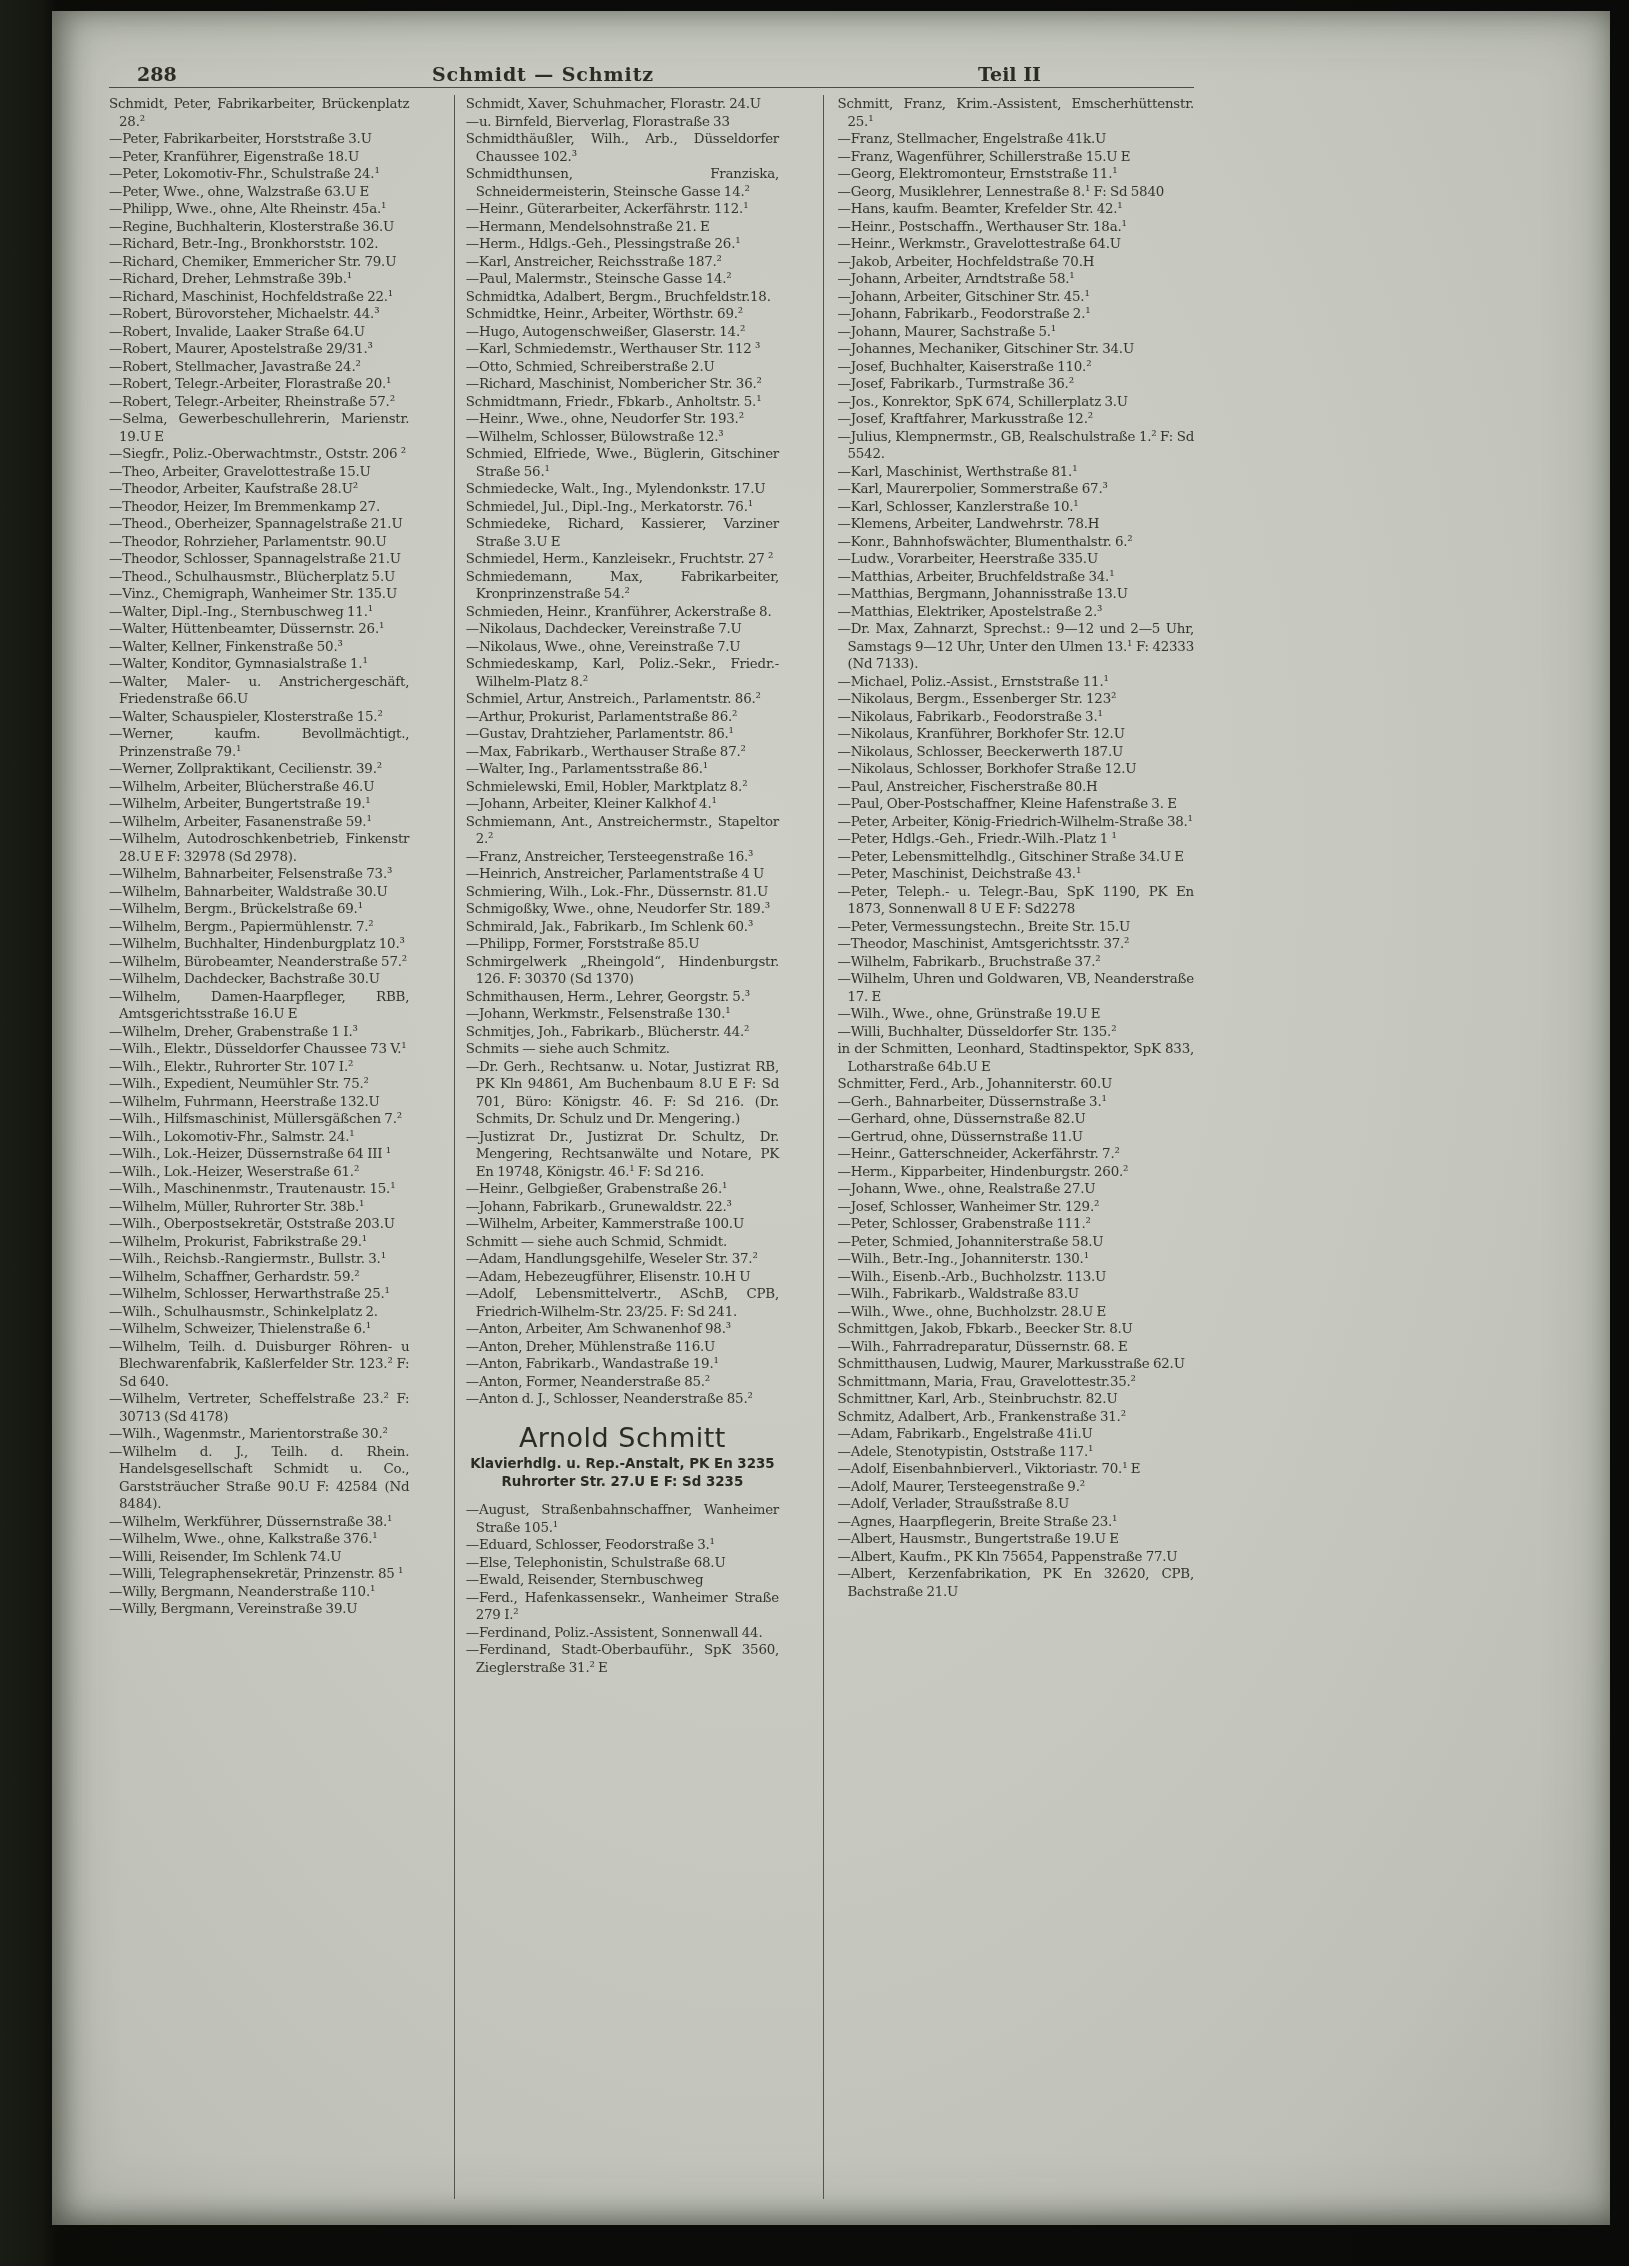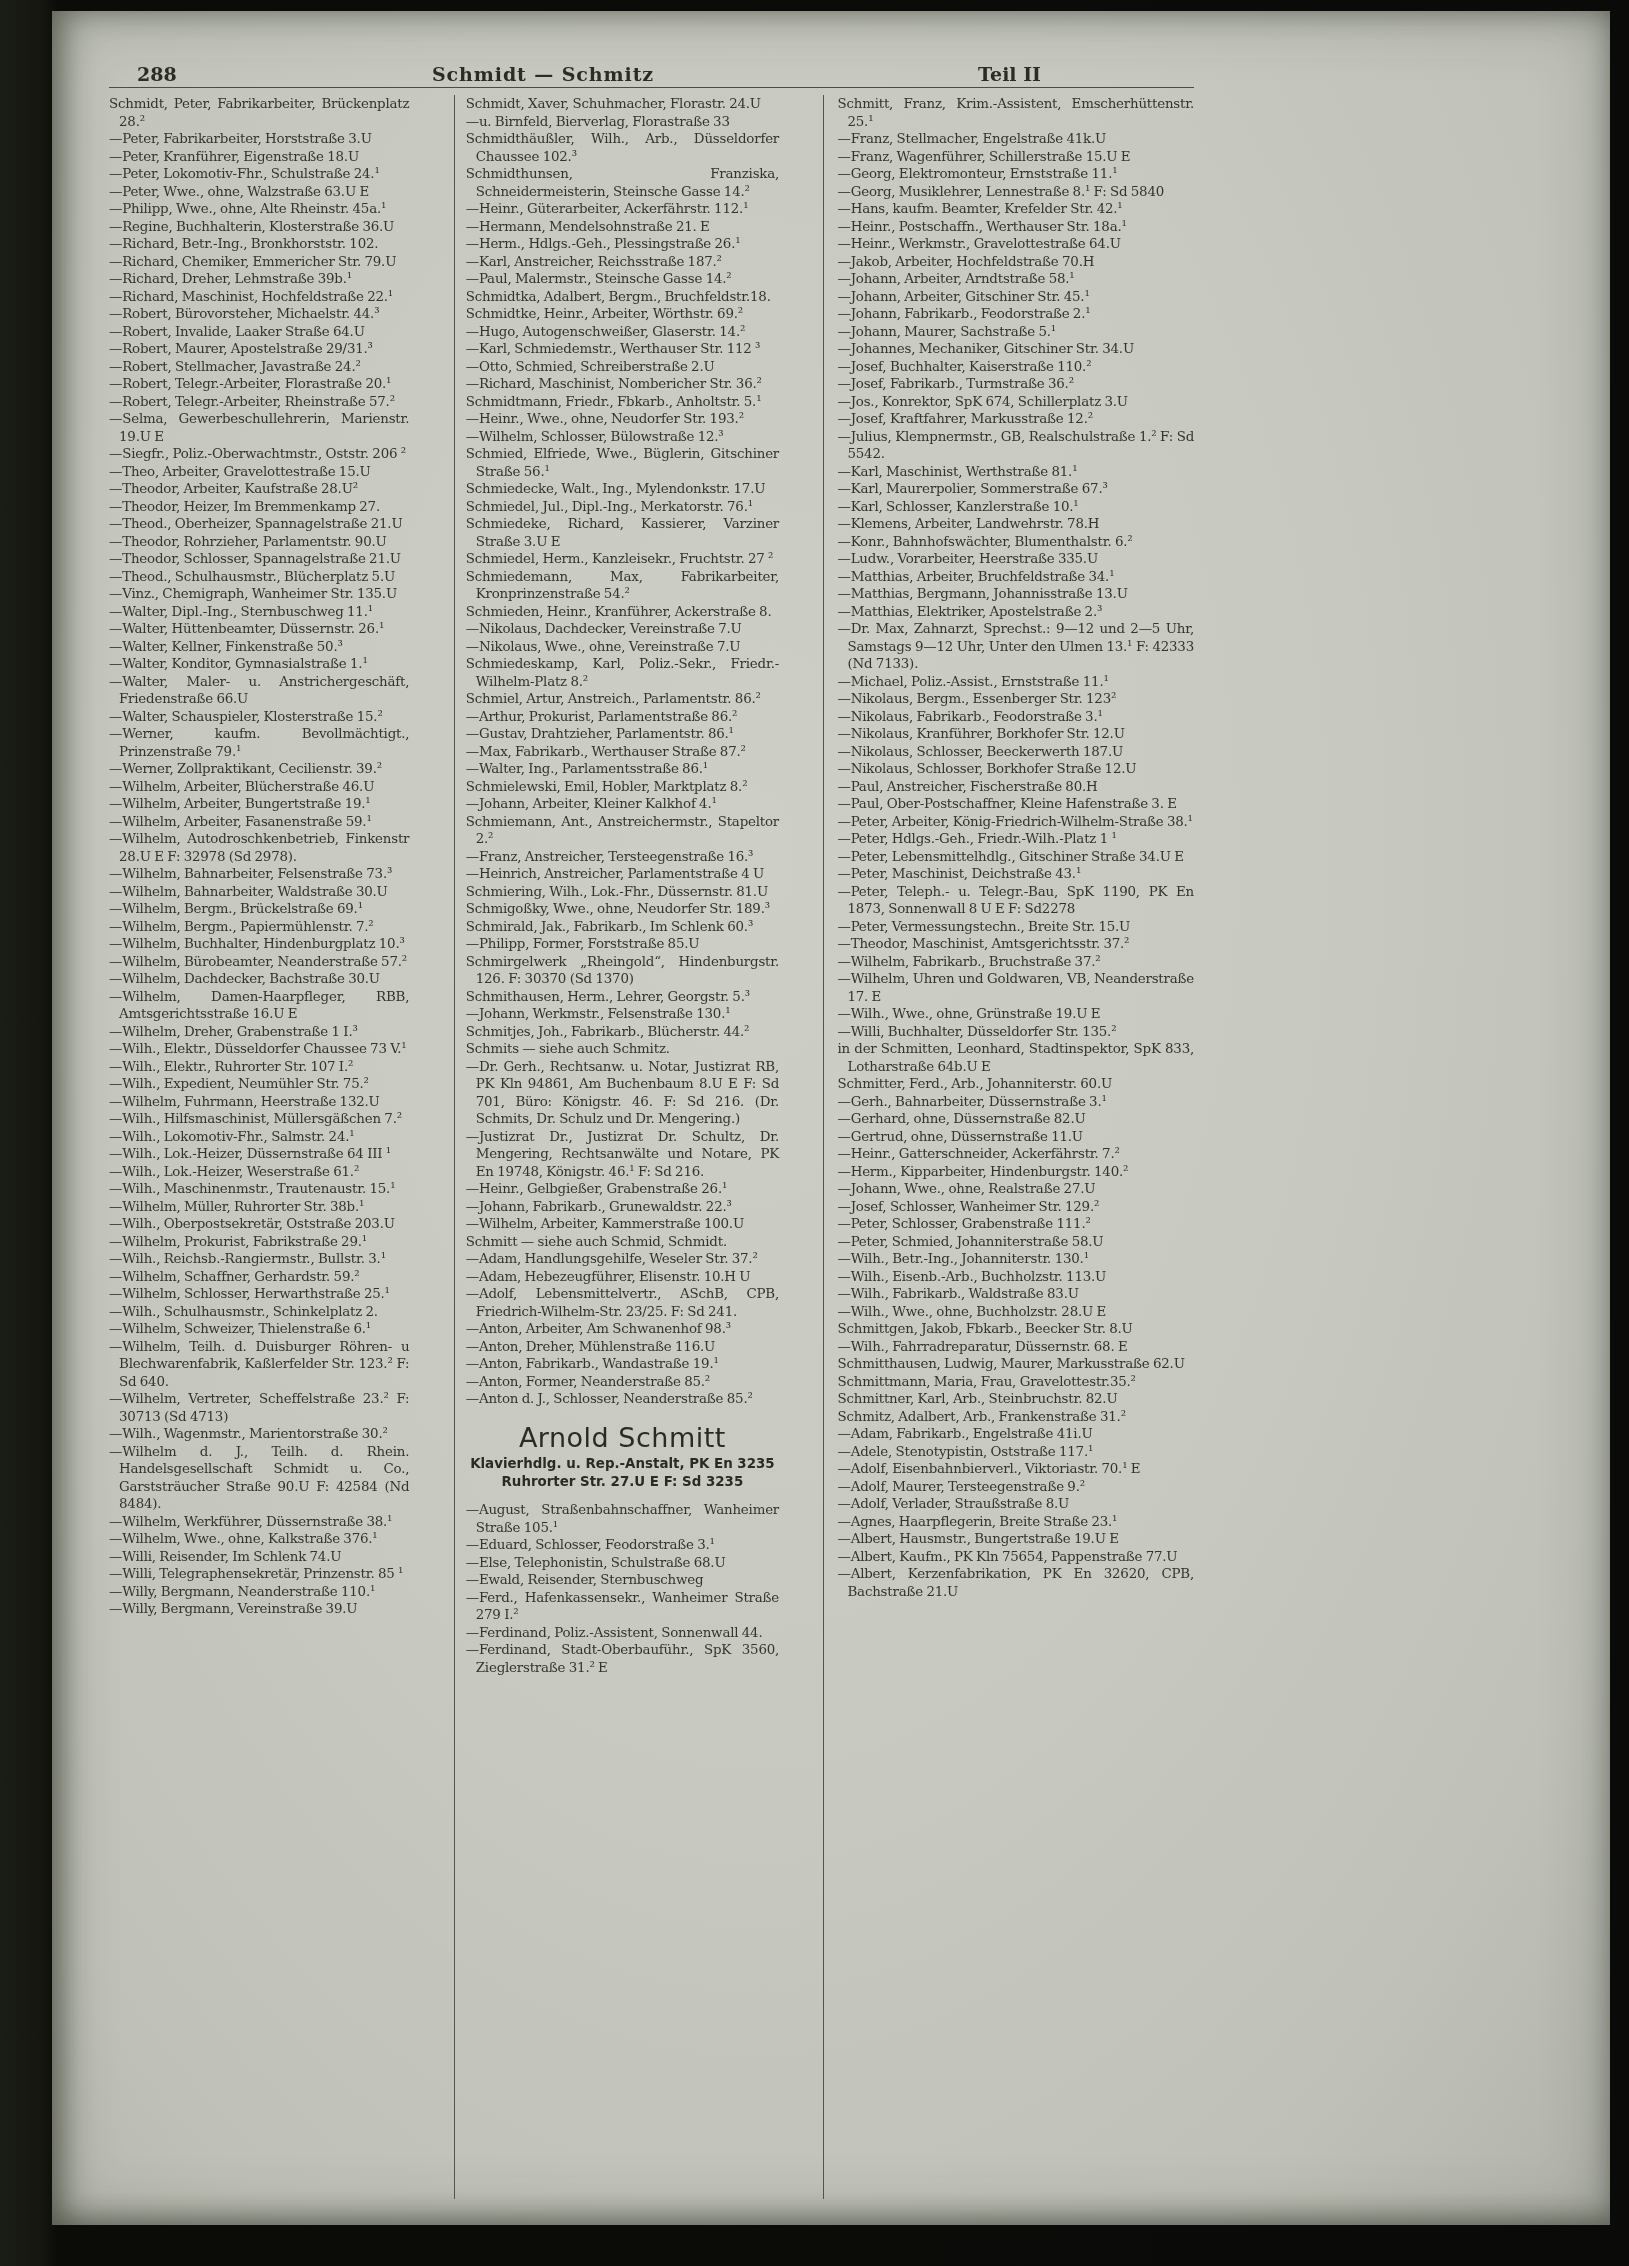--- a/index.html
+++ b/index.html
@@ -130,21 +130,21 @@
           <div class="entry">—Wilh., Maschinenmstr., Trautenaustr. 15.¹</div>
           <div class="entry">—Wilhelm, Müller, Ruhrorter Str. 38b.¹</div>
           <div class="entry">—Wilh., Oberpostsekretär, Oststraße 203.U</div>
           <div class="entry">—Wilhelm, Prokurist, Fabrikstraße 29.¹</div>
           <div class="entry">—Wilh., Reichsb.-Rangiermstr., Bullstr. 3.¹</div>
           <div class="entry">—Wilhelm, Schaffner, Gerhardstr. 59.²</div>
           <div class="entry">—Wilhelm, Schlosser, Herwarthstraße 25.¹</div>
           <div class="entry">—Wilh., Schulhausmstr., Schinkelplatz 2.</div>
           <div class="entry">—Wilhelm, Schweizer, Thielenstraße 6.¹</div>
           <div class="entry">—Wilhelm, Teilh. d. Duisburger Röhren- u Blechwarenfabrik, Kaßlerfelder Str. 123.² F: Sd 640.</div>
-          <div class="entry">—Wilhelm, Vertreter, Scheffelstraße 23.² F: 30713 (Sd 4713)</div>
+          <div class="entry">—Wilhelm, Vertreter, Scheffelstraße 23.² F: 30713 (Sd 4178)</div>
           <div class="entry">—Wilh., Wagenmstr., Marientorstraße 30.²</div>
           <div class="entry">—Wilhelm d. J., Teilh. d. Rhein. Handelsgesellschaft Schmidt u. Co., Garststräucher Straße 90.U F: 42584 (Nd 8484).</div>
           <div class="entry">—Wilhelm, Werkführer, Düssernstraße 38.¹</div>
           <div class="entry">—Wilhelm, Wwe., ohne, Kalkstraße 376.¹</div>
           <div class="entry">—Willi, Reisender, Im Schlenk 74.U</div>
           <div class="entry">—Willi, Telegraphensekretär, Prinzenstr. 85 ¹</div>
           <div class="entry">—Willy, Bergmann, Neanderstraße 110.¹</div>
           <div class="entry">—Willy, Bergmann, Vereinstraße 39.U</div>
         </div>
       <div class="col col-2" id="col2">
@@ -270,21 +270,21 @@
           <div class="entry">—Wilhelm, Fabrikarb., Bruchstraße 37.²</div>
           <div class="entry">—Wilhelm, Uhren und Goldwaren, VB, Neanderstraße 17. E</div>
           <div class="entry">—Wilh., Wwe., ohne, Grünstraße 19.U E</div>
           <div class="entry">—Willi, Buchhalter, Düsseldorfer Str. 135.²</div>
           <div class="entry">in der Schmitten, Leonhard, Stadtinspektor, SpK 833, Lotharstraße 64b.U E</div>
           <div class="entry">Schmitter, Ferd., Arb., Johanniterstr. 60.U</div>
           <div class="entry">—Gerh., Bahnarbeiter, Düssernstraße 3.¹</div>
           <div class="entry">—Gerhard, ohne, Düssernstraße 82.U</div>
           <div class="entry">—Gertrud, ohne, Düssernstraße 11.U</div>
           <div class="entry">—Heinr., Gatterschneider, Ackerfährstr. 7.²</div>
-          <div class="entry">—Herm., Kipparbeiter, Hindenburgstr. 140.²</div>
+          <div class="entry">—Herm., Kipparbeiter, Hindenburgstr. 260.²</div>
           <div class="entry">—Johann, Wwe., ohne, Realstraße 27.U</div>
           <div class="entry">—Josef, Schlosser, Wanheimer Str. 129.²</div>
           <div class="entry">—Peter, Schlosser, Grabenstraße 111.²</div>
           <div class="entry">—Peter, Schmied, Johanniterstraße 58.U</div>
           <div class="entry">—Wilh., Betr.-Ing., Johanniterstr. 130.¹</div>
           <div class="entry">—Wilh., Eisenb.-Arb., Buchholzstr. 113.U</div>
           <div class="entry">—Wilh., Fabrikarb., Waldstraße 83.U</div>
           <div class="entry">—Wilh., Wwe., ohne, Buchholzstr. 28.U E</div>
           <div class="entry">Schmittgen, Jakob, Fbkarb., Beecker Str. 8.U</div>
           <div class="entry">—Wilh., Fahrradreparatur, Düssernstr. 68. E</div>

